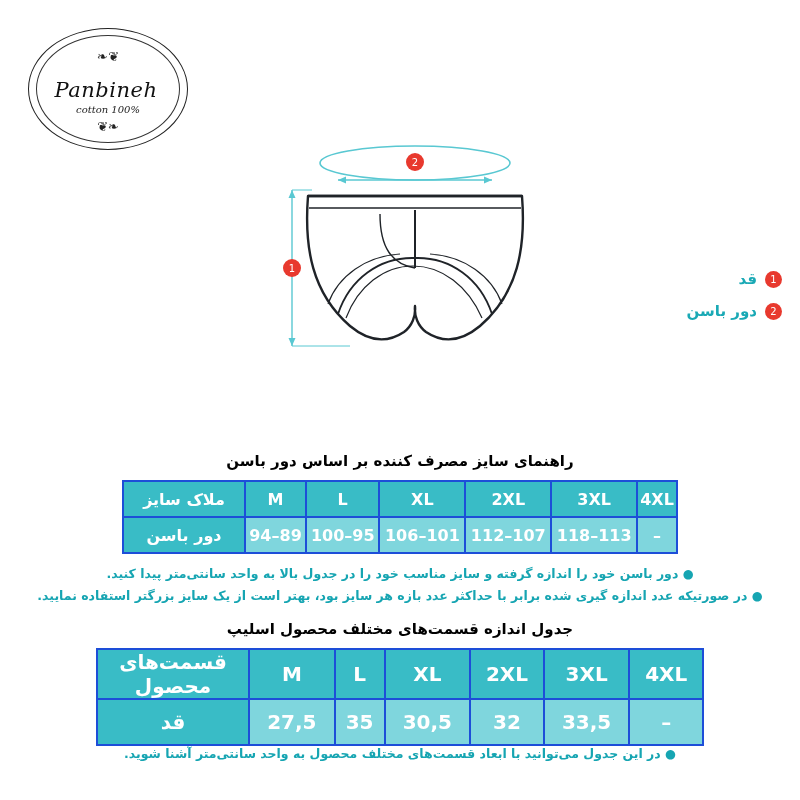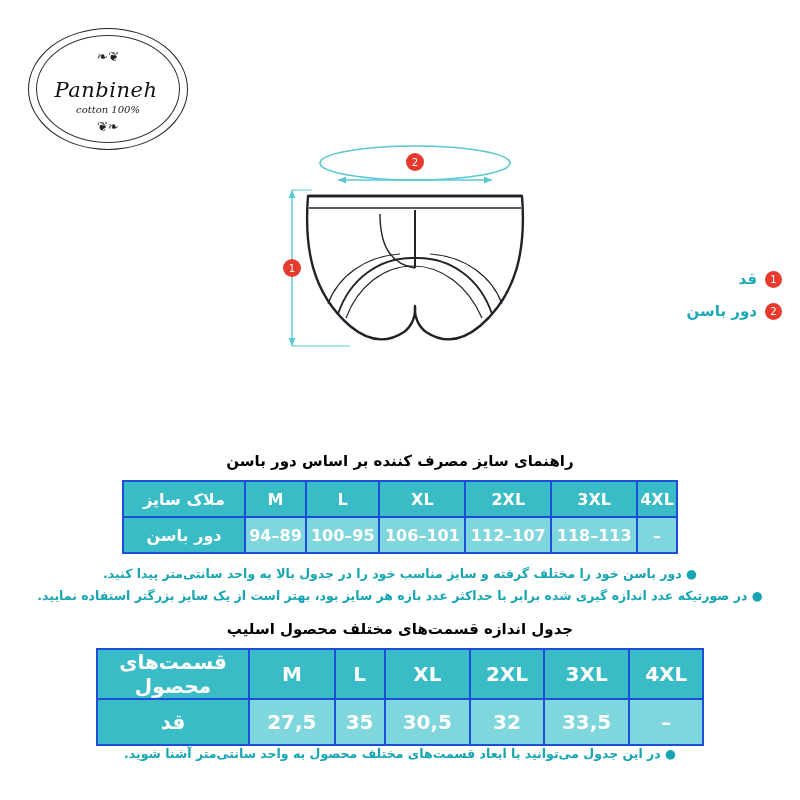--- a/index.html
+++ b/index.html
@@ -183,21 +183,21 @@
       <td class="cell">–</td>
       <td class="cell">113–118</td>
       <td class="cell">107–112</td>
       <td class="cell">101–106</td>
       <td class="cell">95–100</td>
       <td class="cell">89–94</td>
       <td class="hdr lbl1">دور باسن</td>
     </tr>
   </tbody>
     </table>
-  <div class="note" id="note1">● دور باسن خود را مختلف گرفته و سایز مناسب خود را در جدول بالا به واحد سانتی‌متر پیدا کنید.</div>
+  <div class="note" id="note1">● دور باسن خود را اندازه گرفته و سایز مناسب خود را در جدول بالا به واحد سانتی‌متر پیدا کنید.</div>
   <div class="note" id="note2">● در صورتیکه عدد اندازه گیری شده برابر با حداکثر عدد بازه هر سایز بود، بهتر است از یک سایز بزرگتر استفاده نمایید.</div>
 
   <div class="sec-title" id="title2">جدول اندازه قسمت‌های مختلف محصول اسلیپ</div>
   <table class="t2">
     <tbody>
         <tr>
       <th class="hdr">4XL</th>
       <th class="hdr">3XL</th>
       <th class="hdr">2XL</th>
       <th class="hdr">XL</th>

